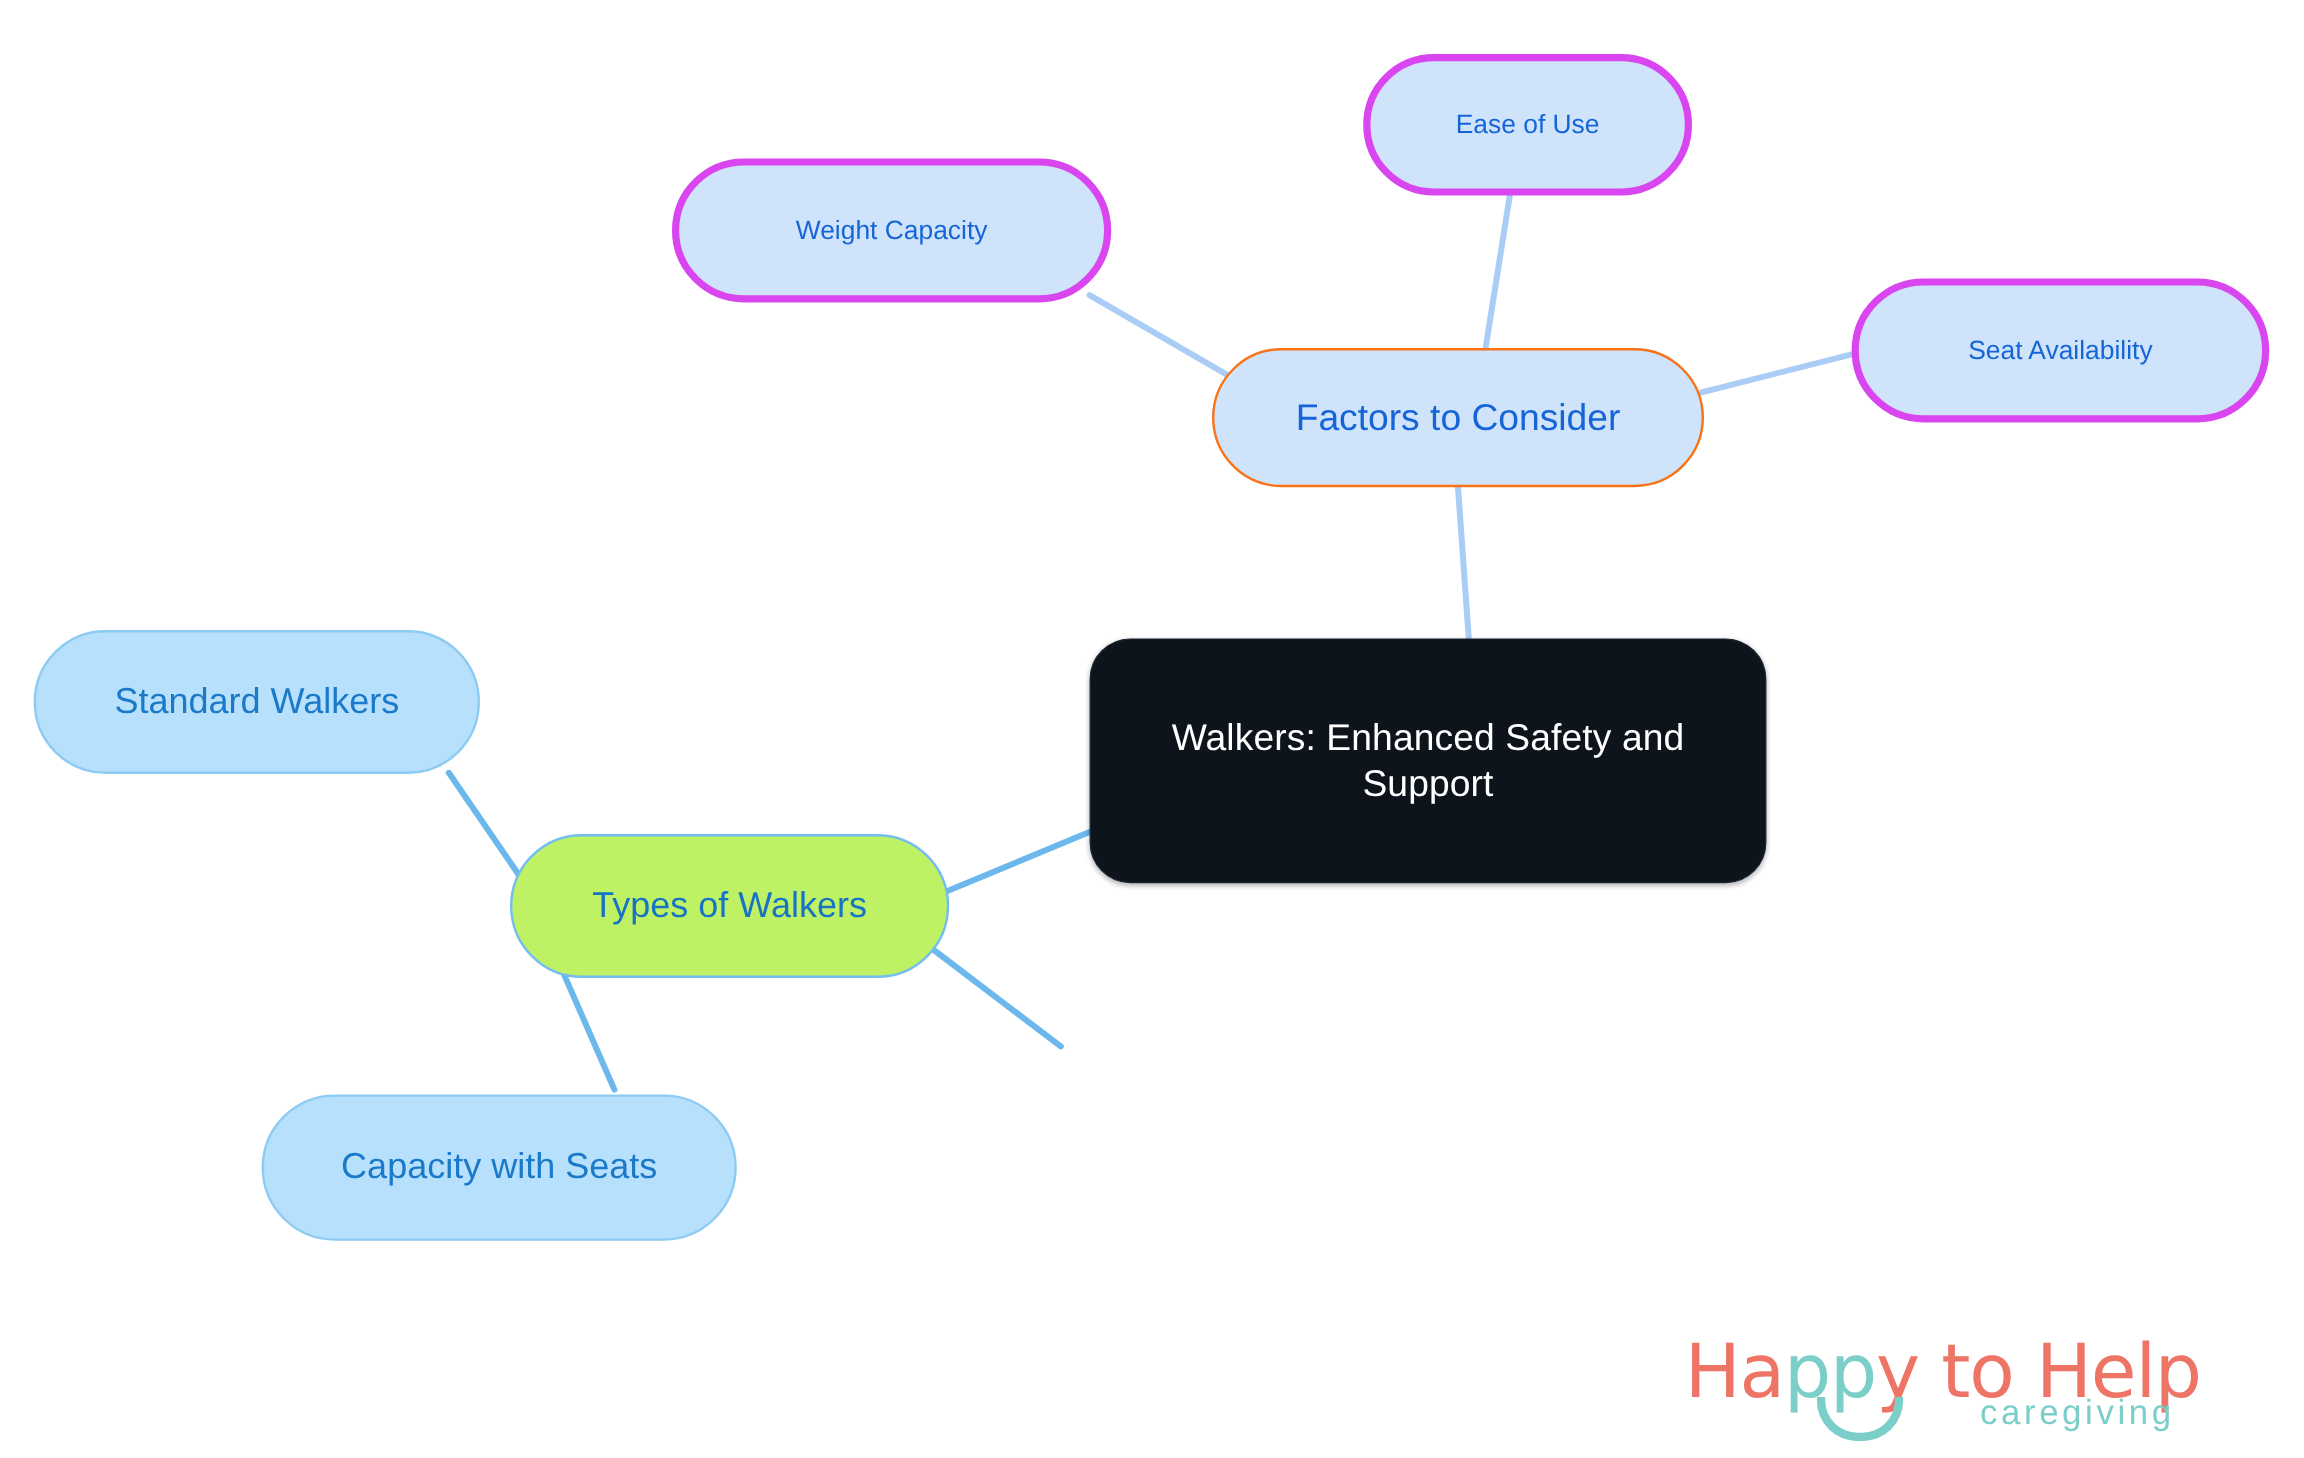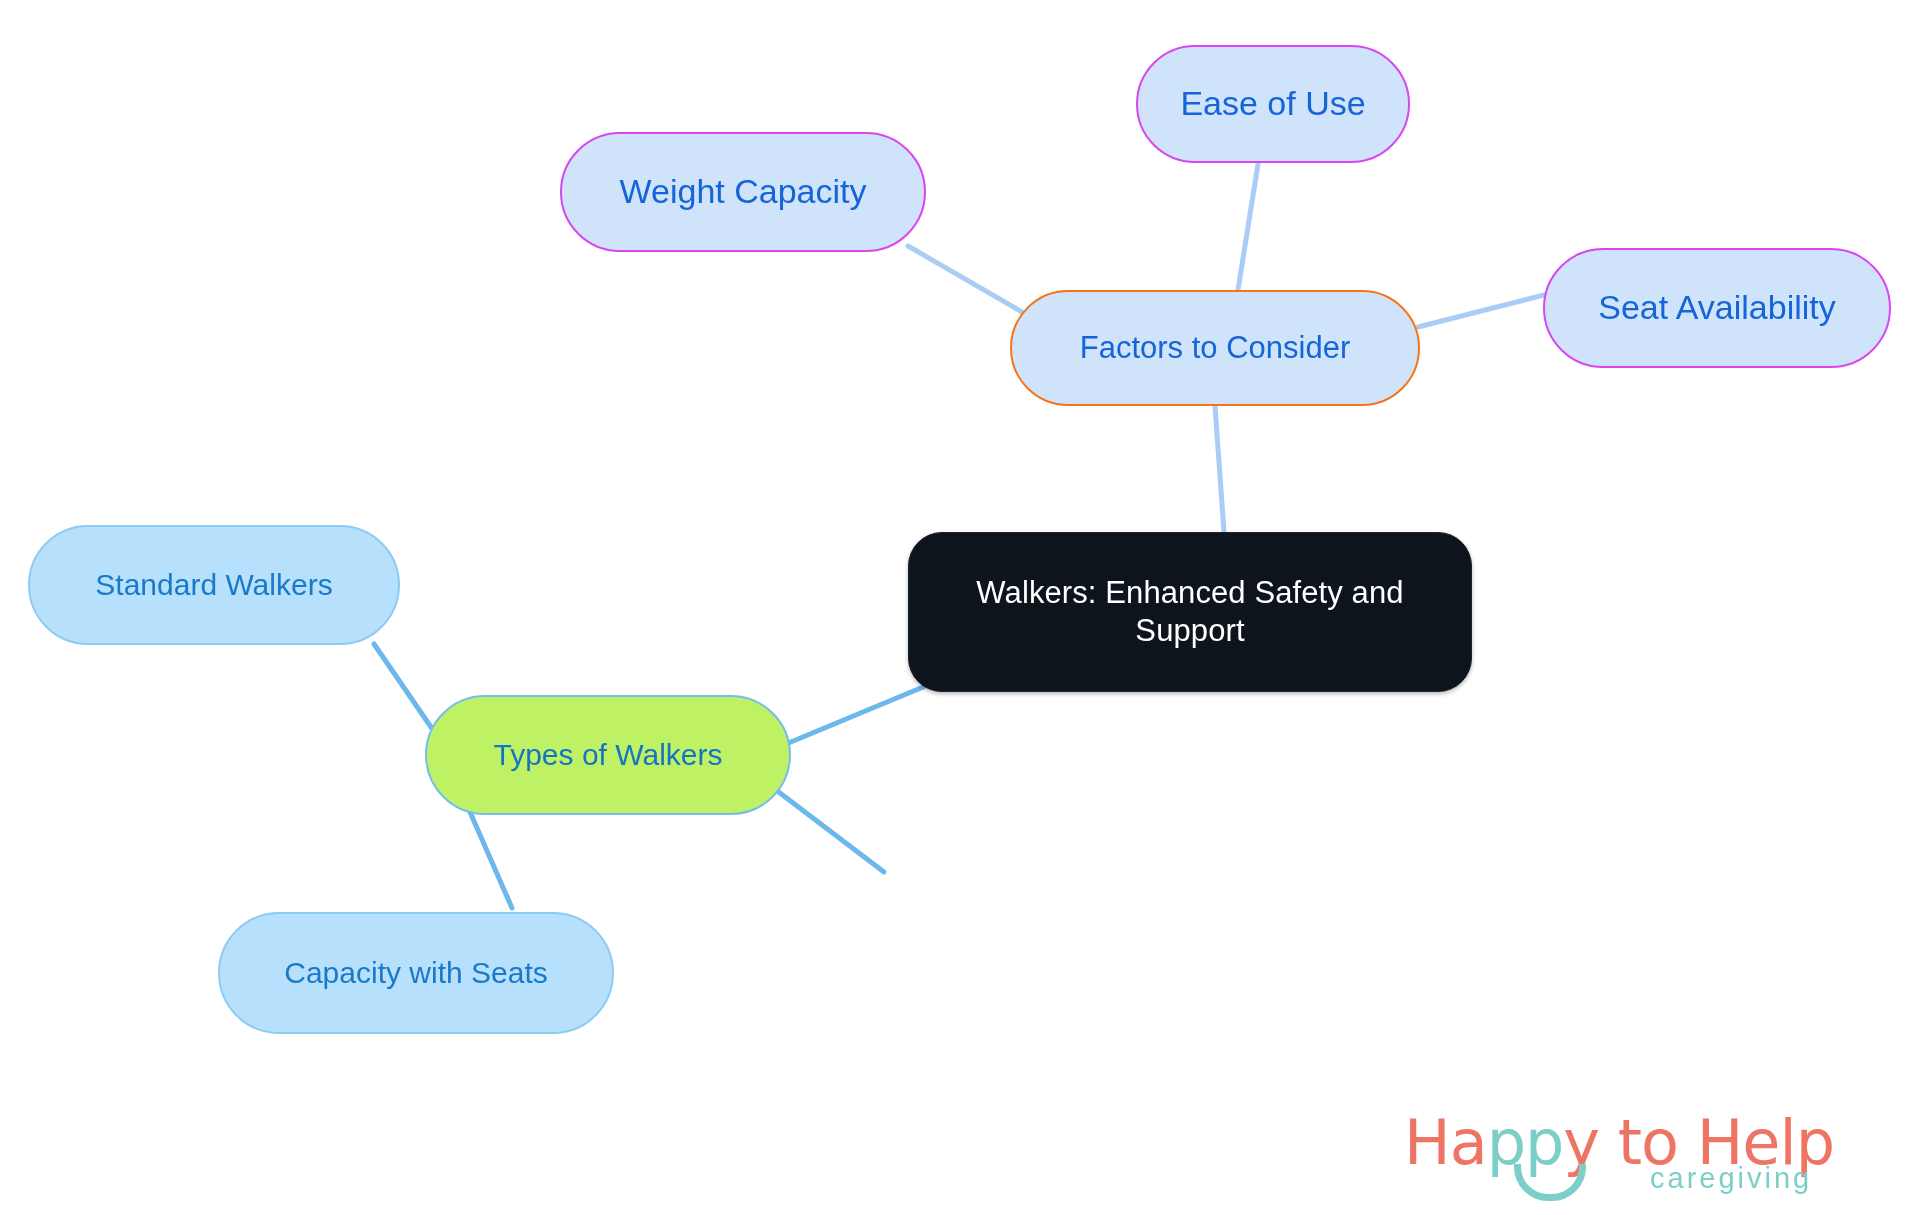--- a/index.html
+++ b/index.html
@@ -49,22 +49,22 @@
   }
   .node-branch-a {
     background: #cfe3fb;
     color: #1565d8;
     border: 2px solid #f97316;
     font-size: 31px;
   }
   .node-leaf-a {
     background: #cfe3fb;
     color: #1565d8;
-    border: 2px solid #d946ef;
-    font-size: 34px;
+    border: 6px solid #d946ef;
+    font-size: 22px;
   }
   .node-branch-b {
     background: #aedbfa;
     color: #1774c4;
     border: 2px solid #74bdef;
     font-size: 30px;
   }
   .node-leaf-b {
     background: #b6e0fb;
     color: #1a79c8;
@@ -118,35 +118,35 @@
       <line x1="1224" y1="532" x2="1215" y2="406" stroke="#a9cdf4" stroke-width="5" stroke-linecap="round"></line>
       <line x1="940" y1="680" x2="786" y2="744" stroke="#6cb8ec" stroke-width="5" stroke-linecap="round"></line>
       <line x1="1022" y1="312" x2="908" y2="246" stroke="#a9cdf4" stroke-width="5" stroke-linecap="round"></line>
       <line x1="1238" y1="290" x2="1258" y2="164" stroke="#a9cdf4" stroke-width="5" stroke-linecap="round"></line>
       <line x1="1418" y1="327" x2="1548" y2="294" stroke="#a9cdf4" stroke-width="5" stroke-linecap="round"></line>
       <line x1="433" y1="730" x2="374" y2="644" stroke="#6cb8ec" stroke-width="5" stroke-linecap="round"></line>
       <line x1="470" y1="812" x2="512" y2="908" stroke="#6cb8ec" stroke-width="5" stroke-linecap="round"></line>
       <line x1="776" y1="790" x2="884" y2="872" stroke="#6cb8ec" stroke-width="5" stroke-linecap="round"></line>
     </svg>
 
-  <div class="node node-root" id="n-root" style="left: 908px; top: 532px; width: 564px; height: 160px; background: rgb(13, 20, 28); color: rgb(255, 255, 255);">
+  <div class="node node-root" id="n-root" style="left: 908px; top: 532px; width: 564px; height: 204px; background: rgb(13, 20, 28); color: rgb(255, 255, 255);">
     <span>Walkers: Enhanced Safety and
 Support</span>
   </div>
 
   <div class="node node-branch-a" id="n-factors" style="left: 1010px; top: 290px; width: 410px; height: 116px; background: rgb(207, 227, 251); color: rgb(21, 101, 216);">
     <span>Factors to Consider</span>
   </div>
   <div class="node node-leaf-a" id="n-weight-capacity" style="left: 560px; top: 132px; width: 366px; height: 120px; background: rgb(207, 227, 251); color: rgb(21, 101, 216);">
     <span>Weight Capacity</span>
   </div>
   <div class="node node-leaf-a" id="n-ease-of-use" style="left: 1136px; top: 45px; width: 274px; height: 118px; background: rgb(207, 227, 251); color: rgb(21, 101, 216);">
     <span>Ease of Use</span>
   </div>
-  <div class="node node-leaf-a" id="n-seat-availability" style="left: 1543px; top: 232px; width: 348px; height: 120px; background: rgb(207, 227, 251); color: rgb(21, 101, 216); margin-top: 16px;">
+  <div class="node node-leaf-a" id="n-seat-availability" style="left: 1543px; top: 232px; width: 348px; height: 120px; background: rgb(207, 227, 251); color: rgb(21, 101, 216);">
     <span>Seat Availability</span>
   </div>
 
   <div class="node node-branch-b" id="n-types" style="left: 425px; top: 695px; width: 366px; height: 120px; background: #bef264; color: rgb(23, 116, 196);">
     <span>Types of Walkers</span>
   </div>
   <div class="node node-leaf-b" id="n-standard-walkers" style="left: 28px; top: 525px; width: 372px; height: 120px;">
     <span>Standard Walkers</span>
   </div>
   <div class="node node-leaf-b" id="n-walkers-with-seats" style="left: 218px; top: 912px; width: 396px; height: 122px;">

